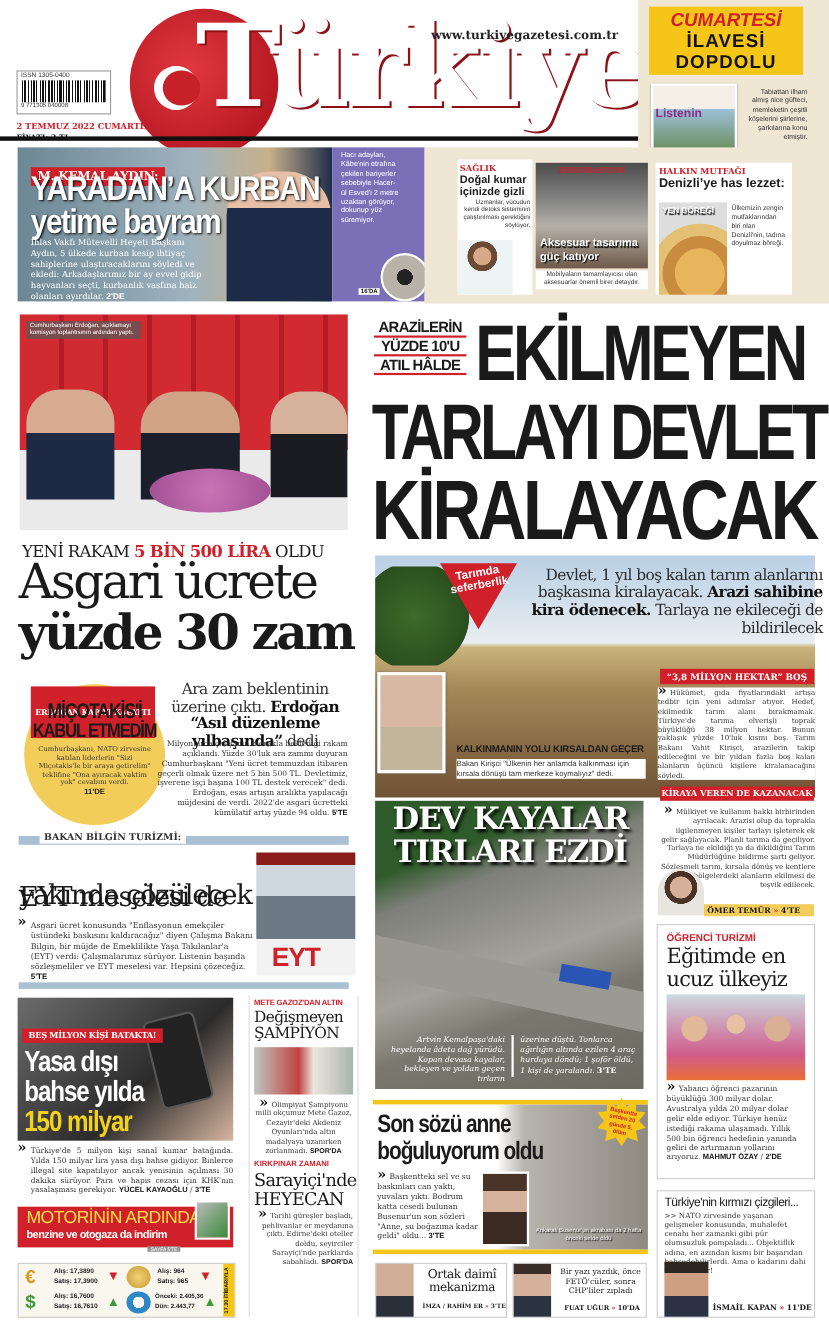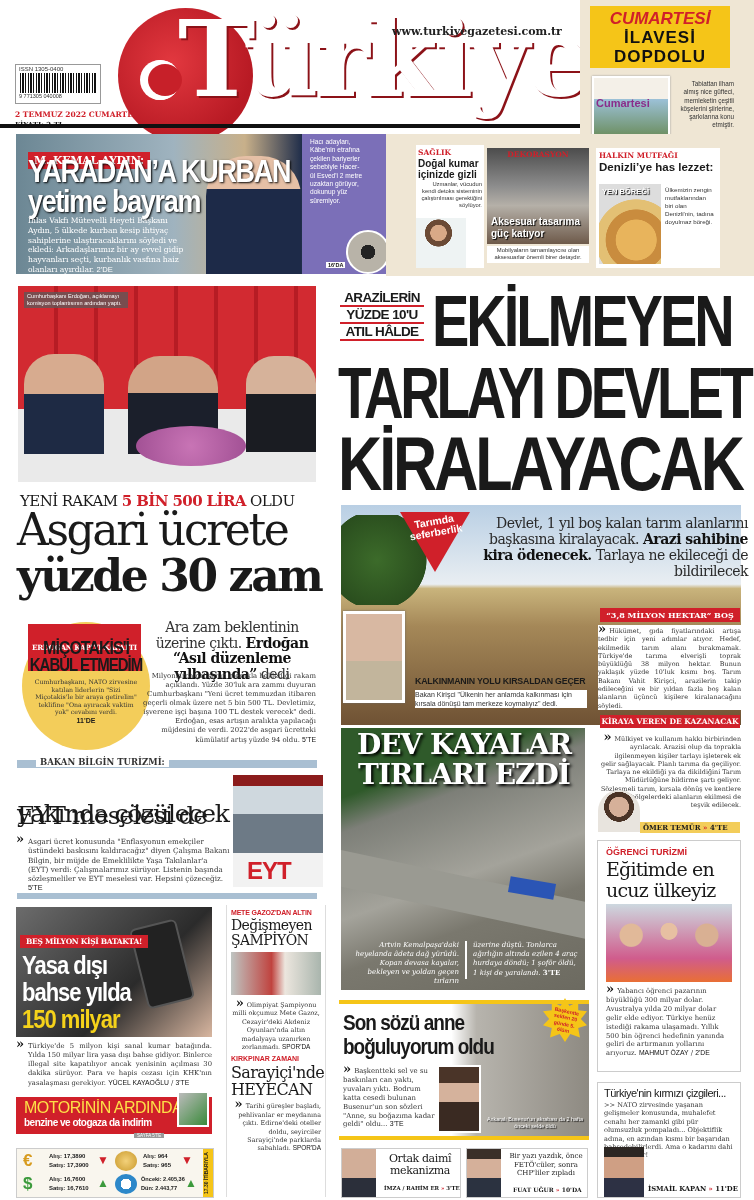--- a/index.html
+++ b/index.html
@@ -3,21 +3,21 @@
 <meta charset="utf-8">
 <style>
   *{box-sizing:border-box;margin:0;padding:0}
   html,body{width:754px;height:1200px;overflow:hidden;background:#fff}
   body{position:relative;font-family:"Liberation Sans",sans-serif;color:#1a1a1a}
   .abs{position:absolute}
   .red{color:#d0202a}
   .tag-red{background:#d0202a;color:#fff;font-family:"DejaVu Serif",serif;font-weight:bold;font-size:10px;padding:2px 6px;display:inline-block;letter-spacing:-.3px}
   .body-serif{font-family:"DejaVu Serif",serif;font-size:8.2px;line-height:10.5px;color:#333}
   .quote{font-weight:bold;color:#111;font-size:13px;margin-right:3px}
-  .ref{font-weight:normal;font-family:"Liberation Sans",sans-serif;color:#111}
+  .ref{font-weight:bold;font-family:"Liberation Sans",sans-serif;color:#111}
   .photo{overflow:hidden}
   
   .logo-circle{left:118px;top:8px;width:135px;height:135px;border-radius:50%;background:radial-gradient(circle at 40% 40%,#e2383f,#b81a24 70%)}
   .logo-text{left:170px;top:-6px;font-family:"DejaVu Serif",serif;font-weight:bold;font-size:104px;letter-spacing:-4px;color:#c3202a;line-height:1}
   .logo-T{color:#fff;text-shadow:2px 2px 0 #8c1218}
   .rule-black{left:0;top:124px;width:596px;height:4px;background:#111}
   .beige{background:#efe6d4}
 </style>
 </head>
 <body>
@@ -41,21 +41,21 @@
   <div class="abs rule-black"></div>
 </div>
 
 <div class="abs beige" style="left:580px;top:0;width:174px;height:150px;"></div>
 <div class="abs" style="left:590px;top:6px;width:140px;height:62px;background:#f5c518;text-align:center;line-height:19px;padding-top:3px;">
   <div style="color:#d0202a;font-weight:bold;font-style:italic;font-size:17px">CUMARTESİ</div>
   <div style="color:#111;font-weight:bold;font-size:17px;letter-spacing:1px">İLAVESİ</div>
   <div style="color:#111;font-weight:bold;font-size:17px;letter-spacing:1px">DOPDOLU</div>
 </div>
 <div class="abs" style="left:592px;top:76px;width:78px;height:64px;background:linear-gradient(180deg,#f4f0e8 0 35%,#9cc1d8 35%,#6a8c5a);border:2px solid #fff;box-shadow:0 0 2px #999">
-  <div style="position:absolute;top:19px;left:2px;font-size:11px;font-weight:bold;color:#8a2d8a">Cumartesi</div>
+  <div style="position:absolute;top:19px;left:2px;font-size:11px;font-weight:bold;color:#8a2d8a">Listenin</div>
 </div>
 <div class="abs" style="left:676px;top:80px;width:58px;font-size:6.3px;line-height:8.3px;text-align:right;color:#333">Tabiattan ilham almış nice güfteci, memleketin çeşitli köşelerini şiirlerine, şarkılarına konu etmiştir.</div>
 
 <div class="abs" style="left:16px;top:134px;width:286px;height:140px;background:linear-gradient(90deg,#6c8794 0%,#9fb3bf 55%,#c8b08a 80%,#1f2d4a 100%);overflow:hidden">
   <div class="abs" style="left:190px;top:22px;width:95px;height:118px;background:linear-gradient(180deg,#e6c0a6 0 28%,#1d2a48 28%);border-radius:40px 40px 0 0"></div>
   <div class="abs tag-red" style="left:12px;top:18px;font-size:11px">M. KEMAL AYDIN:</div>
   <div class="abs" style="left:12px;top:20px;color:#fff;font-weight:bold;font-size:27px;letter-spacing:-1.3px;text-shadow:1px 1px 2px #000;transform:scaleY(1.15);transform-origin:top left">YARADAN’A KURBAN</div>
   <div class="abs" style="left:12px;top:50px;color:#fff;font-weight:bold;font-size:27px;letter-spacing:-1.3px;text-shadow:1px 1px 2px #000;transform:scaleY(1.15);transform-origin:top left">yetime bayram</div>
   <div class="abs body-serif" style="left:12px;top:82px;width:160px;color:#fff;font-size:7.6px;line-height:9.8px">
     <span>İhlas Vakfı Mütevelli Heyeti Başkanı Aydın, 5 ülkede kurban kesip ihtiyaç sahiplerine ulaştıracaklarını söyledi ve ekledi: Arkadaşlarımız bir ay evvel gidip hayvanları seçti, kurbanlık vasfına haiz olanları ayırdılar.</span> <span class="ref" style="color:#fff">2'DE</span>
@@ -76,21 +76,21 @@
   <div style="position:absolute;left:0;bottom:0;width:50px;height:50px;background:radial-gradient(circle at 45% 30%,#d8a987 0 18%,#6b4a35 19% 30%,#eef3f3 31%)"></div>
 </div>
 <div class="abs" style="left:487px;top:148px;width:102px;height:96px;background:linear-gradient(180deg,#4c4c4c 0,#8d8d8d 40%,#b5b0a8 60%,#6e5a4a);overflow:hidden">
   <div style="position:absolute;top:2px;width:100%;text-align:center;color:#d0202a;font-family:'DejaVu Serif',serif;font-weight:bold;font-size:7.5px">DEKORASYON</div>
   <div style="position:absolute;left:4px;bottom:4px;width:92px;color:#fff;font-weight:bold;font-size:10px;line-height:12px;text-shadow:1px 1px 1px #000">Aksesuar tasarıma güç katıyor</div>
 </div>
 <div class="abs" style="left:487px;top:246px;width:102px;font-size:5.9px;line-height:7px;text-align:center;color:#333;background:#fff;padding:1px 0 2px">Mobilyaların tamamlayıcısı olan aksesuarlar önemli birer detaydır.</div>
 <div class="abs" style="left:596px;top:148px;width:124px;height:120px;background:#fff;overflow:hidden">
   <div style="color:#d0202a;font-family:'DejaVu Serif',serif;font-weight:bold;font-size:7.5px;padding:3px 3px 0">HALKIN MUTFAĞI</div>
   <div style="font-weight:bold;font-size:11.5px;padding:1px 3px">Denizli’ye has lezzet:</div>
-  <div style="position:absolute;left:3px;top:36px;width:62px;height:80px;background:radial-gradient(circle at 60% 70%,#e8b45c 0 30%,#c98c3e 31% 45%,#e3c074 46% 60%,#ddd 61%)">
+  <div style="position:absolute;left:3px;top:36px;width:62px;height:92px;background:radial-gradient(circle at 60% 70%,#e8b45c 0 30%,#c98c3e 31% 45%,#e3c074 46% 60%,#ddd 61%)">
     <div style="color:#fff;font-weight:bold;font-size:7.5px;padding:3px;text-shadow:1px 1px 1px #000">YEN BÖREĞİ</div>
   </div>
   <div style="position:absolute;left:69px;top:38px;width:50px;font-size:6.2px;line-height:8px;color:#333">Ülkemizin zengin mutfaklarından biri olan Denizli'nin, tadına doyulmaz böreği.</div>
 </div>
 
 <div class="abs photo" style="left:18px;top:286px;width:298px;height:196px;background:linear-gradient(180deg,#c8212b 0 63%,#eaeaea 63%)">
   <div style="position:absolute;inset:0 0 37% 0;background:repeating-linear-gradient(90deg,#d22a31 0 36px,#b61c24 36px 40px)"></div>
   <div style="position:absolute;left:6px;top:68px;width:80px;height:100px;background:linear-gradient(180deg,#d7ab8f 0 40%,#1e2a44 40%);border-radius:30px 30px 0 0"></div>
   <div style="position:absolute;left:110px;top:70px;width:90px;height:98px;background:linear-gradient(180deg,#d2a487 0 38%,#1b1f2b 38%);border-radius:32px 32px 0 0"></div>
   <div style="position:absolute;left:228px;top:70px;width:70px;height:96px;background:linear-gradient(180deg,#d6b29a 0 40%,#1a1c22 40%);border-radius:28px 28px 0 0"></div>

